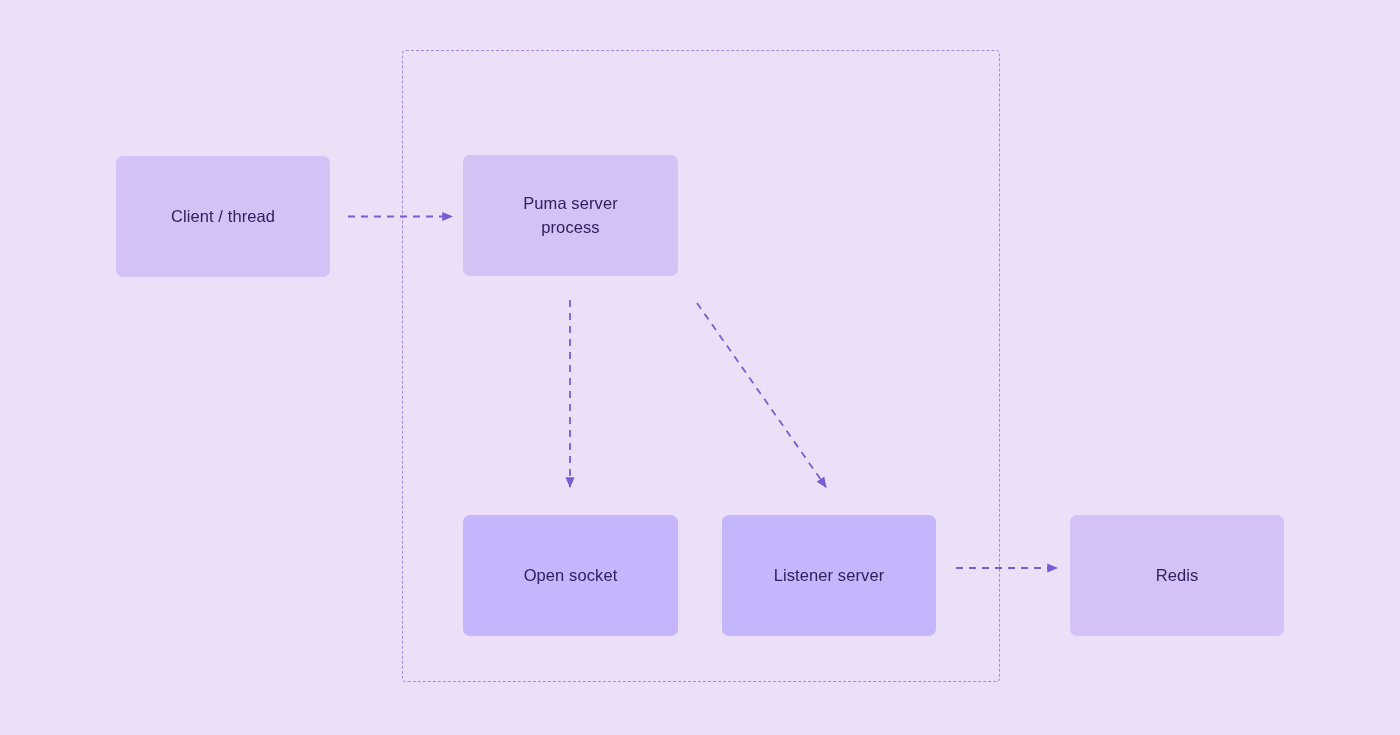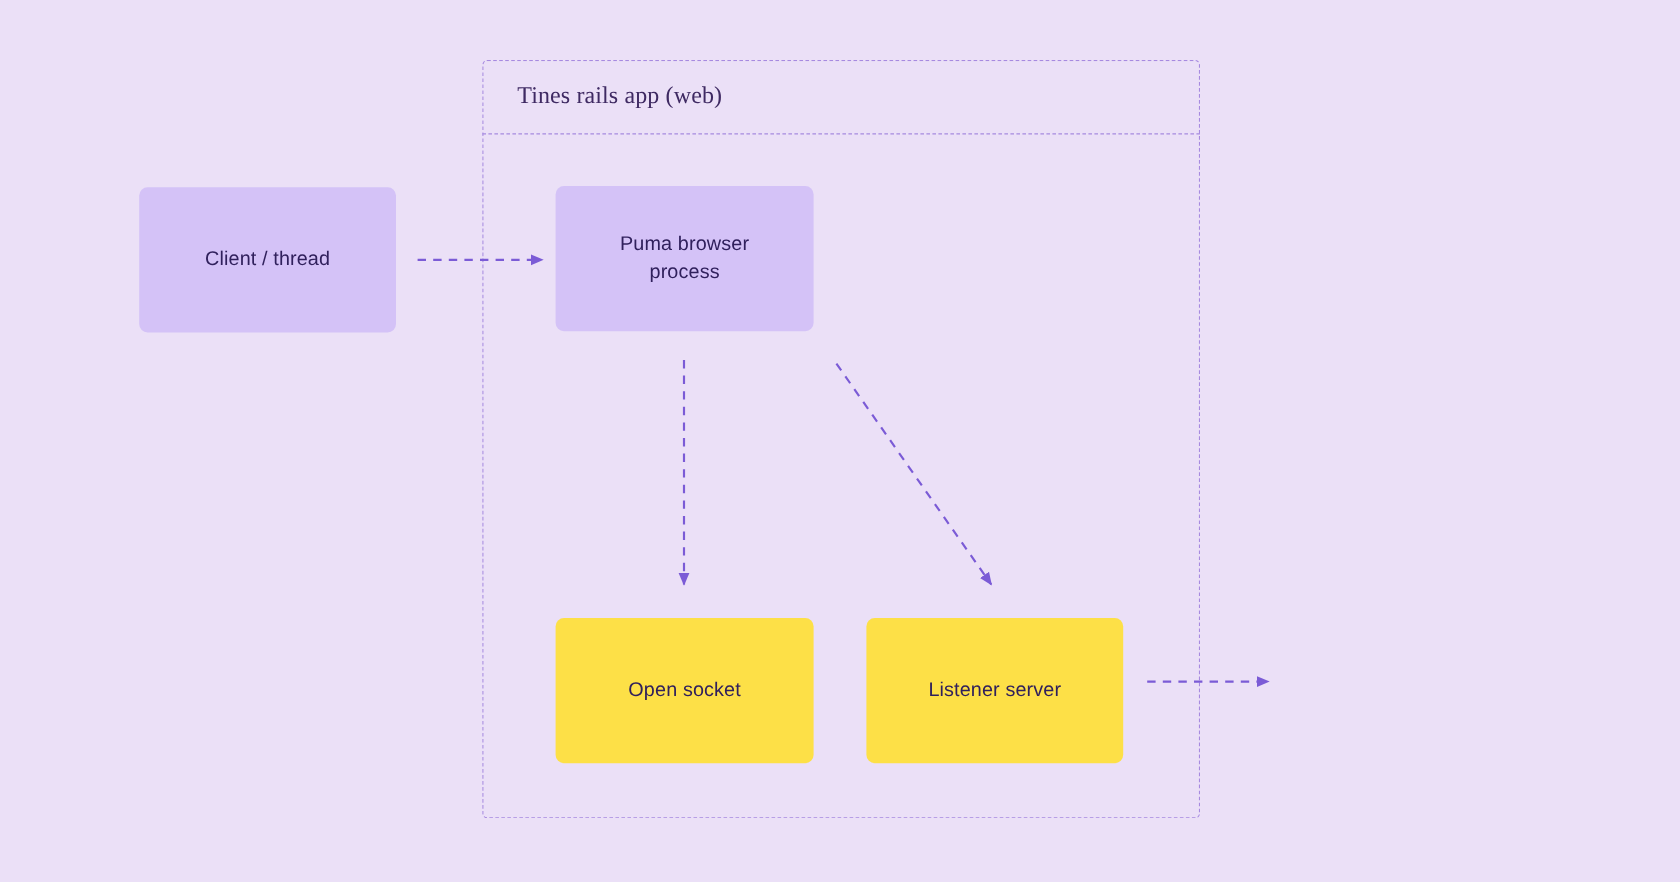--- a/index.html
+++ b/index.html
@@ -72,43 +72,40 @@
     line-height: 1.42;
     font-size: 16.5px;
     font-weight: 500;
     color: #30205c;
     letter-spacing: 0.1px;
   }
   .node.accent {
     background: #d4c2f7;
   }
   .node.plain {
-    background: #fde047;
+    background: #c4b5fd;
   }
 
   #node-client   { left: 116px;  top: 156px; width: 214px; height: 121px; }
   #node-puma     { left: 463px;  top: 155px; width: 215px; height: 121px; }
   #node-socket   { left: 463px;  top: 515px; width: 215px; height: 121px; }
   #node-listener { left: 722px;  top: 515px; width: 214px; height: 121px; }
   #node-redis    { left: 1070px; top: 515px; width: 214px; height: 121px; }
 
   .node-label {
     display: block;
     white-space: pre-line;
   }
 </style>
 </head>
 <body>
 
 <div id="stage">
 
   <div class="group-box"></div>
-  <div class="group-header">
-    <span class="group-title">Tines rails app (web)</span>
-  </div>
 
   <svg id="connectors" viewBox="0 0 1400 735" width="1400" height="735">
     <defs>
       <marker id="arrowhead" markerWidth="7" markerHeight="7" refX="5.4" refY="3" orient="auto" markerUnits="strokeWidth">
         <path d="M0,0.45 L6,3 L0,5.55 Z" fill="#7b5bd6"></path>
       </marker>
     </defs>
 
     <line x1="348" y1="216.5" x2="452" y2="216.5" stroke="#7b5bd6" stroke-width="1.8" stroke-dasharray="7 6" marker-end="url(#arrowhead)"></line>
 
@@ -117,26 +114,29 @@
     <line x1="697" y1="303" x2="826" y2="487" stroke="#7b5bd6" stroke-width="1.8" stroke-dasharray="7 6" marker-end="url(#arrowhead)"></line>
 
     <line x1="956" y1="568" x2="1057" y2="568" stroke="#7b5bd6" stroke-width="1.8" stroke-dasharray="7 6" marker-end="url(#arrowhead)"></line>
   </svg>
 
   <div class="node accent" id="node-client">
     <span class="node-label">Client / thread</span>
   </div>
 
   <div class="node accent" id="node-puma">
-    <span class="node-label">Puma browser
+    <span class="node-label">Puma server
 process</span>
   </div>
 
   <div class="node plain" id="node-socket">
     <span class="node-label">Open socket</span>
   </div>
 
   <div class="node plain" id="node-listener">
     <span class="node-label">Listener server</span>
   </div>
 
+  <div class="node accent" id="node-redis">
+    <span class="node-label">Redis</span>
+  </div>
 
 </div>
 
 </body></html>

